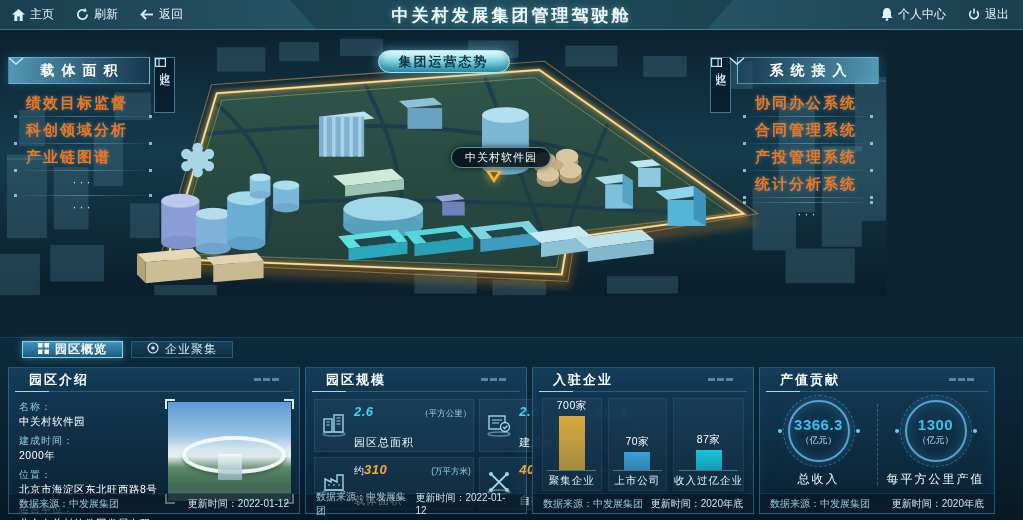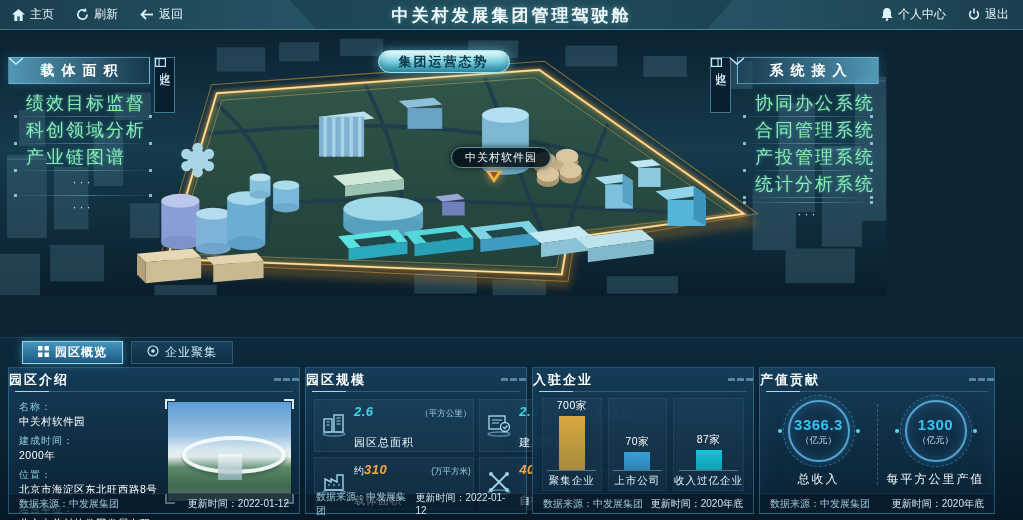--- a/index.html
+++ b/index.html
@@ -53,45 +53,45 @@
         border:1px solid rgba(110,200,230,.55); display:flex; flex-direction:column; align-items:center;
         padding-top:4px; gap:2px; cursor:default;}
   .collapse-mini .vt{ writing-mode:vertical-lr; text-orientation:upright; font-size:11px; color:#dff3fa; letter-spacing:2px;}
   .leftblock{ position:absolute; left:8px; top:27px; width:150px; z-index:10;}
   .rightblock{ position:absolute; right:8px; top:27px; width:150px; z-index:10;}
   .rightblock .sidehead{ margin-left:8px; }
   .leftblock .collapse-mini{ left:146px; top:0; }
   .rightblock .collapse-mini{ left:-19px; top:0; }
   .sidelist{ margin-top:10px; }
   .sideitem{ height:18px; display:flex; align-items:center; padding-left:18px;
-        font-size:18px; letter-spacing:2px; color:#86efac; text-shadow:0 0 4px rgba(90,190,230,.5); cursor:default;}
+        font-size:15px; letter-spacing:2px; color:#f97316; text-shadow:0 0 4px rgba(90,190,230,.5); cursor:default;font-weight:bold;}
   .sep{ position:relative; height:1px; margin:4px 6px;
         background:linear-gradient(90deg,rgba(130,210,240,0),rgba(130,210,240,.4),rgba(130,210,240,0)); }
   .sep::before,.sep::after{ content:""; position:absolute; top:-1px; width:3px; height:3px; background:#9fdcec; opacity:.8;}
   .sep::before{ left:0;} .sep::after{ right:0;}
   .dotsrow{ text-align:center; font-size:12px; letter-spacing:3px; color:#bfe2ee; height:16px; line-height:14px;}
   .chevrow{ display:flex; justify-content:center; padding-top:2px; cursor:default;}
 
   
   .bottom{ position:absolute; top:337px; left:0; width:1023px; height:183px;
         background:linear-gradient(180deg,#0c2a3c 0%,#0a2232 55%,#071825 100%);
         border-top:1px solid rgba(60,130,170,.35); }
   .tabs{ position:absolute; top:3px; left:22px; display:flex; gap:8px; z-index:5;}
-  .tab{ height:23px; display:flex; align-items:center; gap:6px; padding:0 15px; font-size:12px;
+  .tab{ height:17px; display:flex; align-items:center; gap:6px; padding:0 15px; font-size:12px;
         letter-spacing:1px; cursor:default;}
   .tab.active{ background:linear-gradient(180deg,#4495bc,#1b5a82); border:1px solid #8ad6ee;
         box-shadow:0 0 8px rgba(90,190,230,.5); color:#fff; font-weight:bold;}
   .tab.inactive{ background:linear-gradient(180deg,#16415a,#0e2f45); border:1px solid #2b5d77; color:#cfe9f3;}
 
   .panelrow{ position:absolute; top:29px; left:8px; display:flex; gap:5px; }
   .panel{ position:relative; height:147px;
         background:linear-gradient(180deg,rgba(21,60,88,.95),rgba(10,33,51,.95));
         border:1px solid rgba(80,160,200,.4); box-shadow:inset 0 0 20px rgba(25,85,125,.25); }
   .p1{ width:292px;} .p2{ width:222px;} .p3{ width:222px;} .p4{ width:236px;}
-  .phead{ display:flex; align-items:center; height:23px; padding:0 0; font-size:13px;
+  .phead{ display:flex; align-items:center; height:23px; padding:0 20px; font-size:13px;
         font-weight:bold; letter-spacing:2px; color:#fcffff;text-align:center;}
   .pdeco{ margin-left:auto; display:flex; gap:2px; align-items:center; opacity:.55;}
   .pdeco i{ display:block; width:7px; height:3px; background:#8fc5da;}
   .pheadline{ position:absolute; top:23px; left:6px; right:6px; height:1px; background:rgba(110,185,220,.3);}
   .pheadline::before{ content:""; position:absolute; left:0; top:0; width:34px; height:1px; background:#9fdcf0;}
   .pbody{ position:absolute; top:26px; left:0; right:0; bottom:20px; }
   .pfoot{ position:absolute; bottom:0; left:0; right:0; height:20px; display:flex; justify-content:space-between;
         align-items:center; padding:0 10px; font-size:10px; color:#9cc4d8; background:rgba(6,23,36,.6);
         border-top:1px solid rgba(70,140,180,.2);}
   .pfoot .upd{ color:#cfe6f2; }

